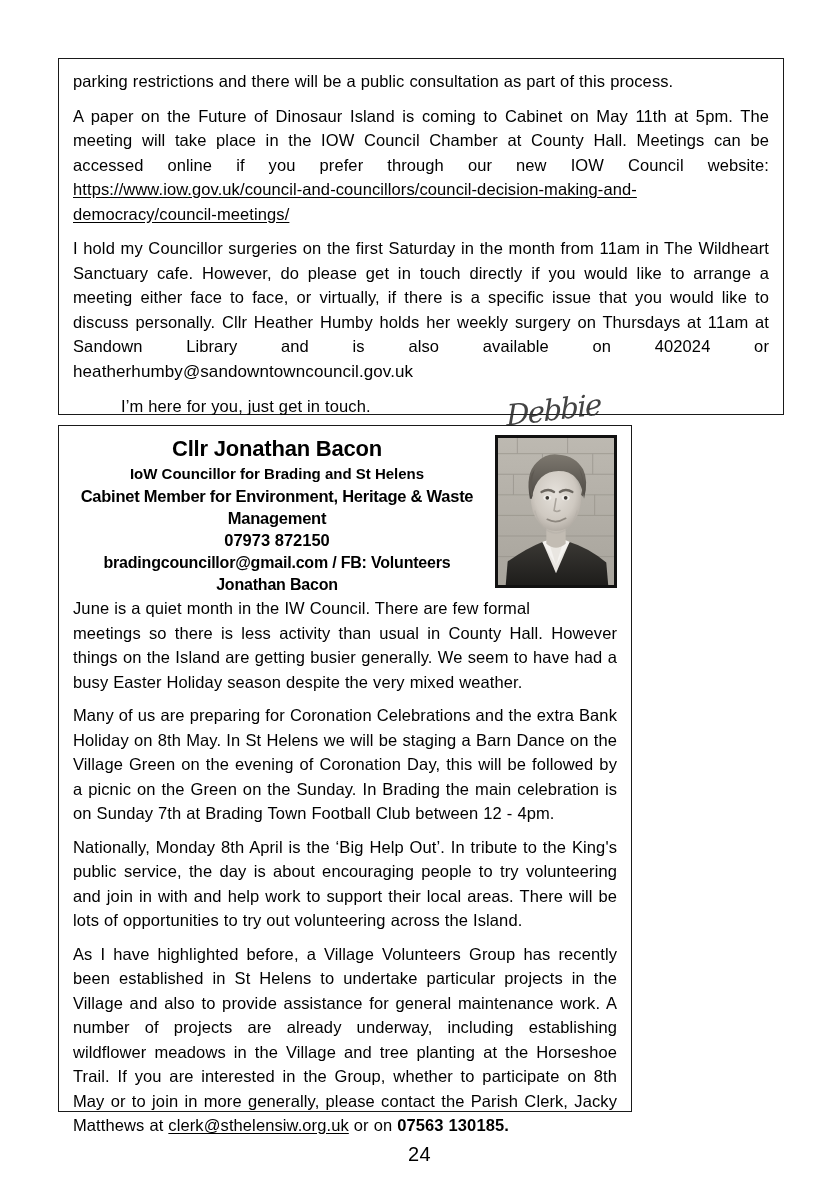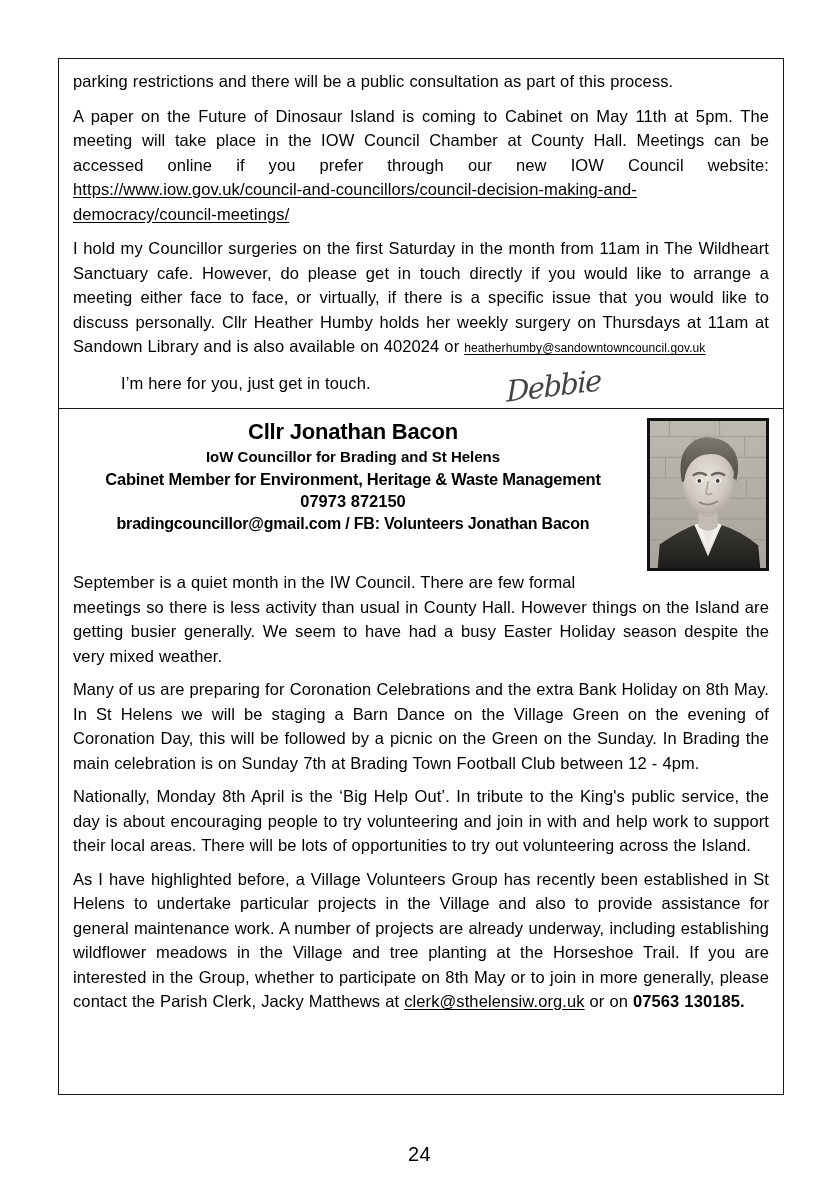--- a/index.html
+++ b/index.html
@@ -34,22 +34,22 @@
   #panel-humby {
     left: 58px;
     top: 58px;
     width: 726px;
     height: 357px;
     padding: 10px 14px 6px 14px;
   }
 
   #panel-bacon {
     left: 58px;
-    top: 408px;
-    width: 726px;
+    top: 425px;
+    width: 574px;
     height: 687px;
     padding: 9px 14px 24px 14px;
   }
 
   
   p.body {
     margin: 0 0 9px 0;
     font-size: 16.5px;
     line-height: 24.5px;
     text-align: justify;
@@ -60,22 +60,21 @@
   }
   p.body:last-child { margin-bottom: 0; }
 
   p.body.nojust { text-align: left; margin-left: 48px; }
 
   .u {
     text-decoration: underline;
     text-underline-offset: 2px;
   }
   .small-link {
-    font-size: 12px;
-    text-decoration: underline;
+    font-size: 17px;
     text-underline-offset: 2px;
   }
   .bold { font-weight: bold; }
 
   
   #panel-humby p.body { margin-bottom: 10px; }
   #p-url { margin-bottom: 9px; }
 
   
   .sig-row {
@@ -273,21 +272,21 @@
       <div class="headlines">
         <div class="hl-name">Cllr Jonathan Bacon</div>
         <div class="hl-role">IoW Councillor for Brading and St Helens</div>
         <div class="hl-cabinet">Cabinet Member for Environment, Heritage &amp; Waste Management</div>
         <div class="hl-phone">07973 872150</div>
         <div class="hl-emails2">bradingcouncillor@gmail.com  /  FB: Volunteers Jonathan Bacon</div>
       </div>
     </div>
 
     <p class="body intro-para" id="p-april">
-      <span class="firstline">September is a quiet month in the IW Council. There are few formal</span>
+      <span class="firstline">June is a quiet month in the IW Council. There are few formal</span>
       <span>meetings so there is less activity than usual in County Hall. However things on the Island are getting busier generally. We seem to have had a busy Easter Holiday season despite the very mixed weather.</span>
     </p>
 
     <p class="body">Many of us are preparing for Coronation Celebrations and the extra Bank Holiday on 8th May. In St Helens we will be staging a Barn Dance on the Village Green on the evening of Coronation Day, this will be followed by a picnic on the Green on the Sunday. In Brading the main celebration is on Sunday 7th at Brading Town Football Club between 12 - 4pm.</p>
 
     <p class="body">Nationally, Monday 8th April is the ‘Big Help Out’. In tribute to the King's public service, the day is about encouraging people to try volunteering and join in with and help work to support their local areas. There will be lots of opportunities to try out volunteering across the Island.</p>
 
     <p class="body">
       <span>As I have highlighted before, a Village Volunteers Group has recently been established in St Helens to undertake particular projects in the Village and also to provide assistance for general maintenance work. A number of projects are already underway, including establishing wildflower meadows in the Village and tree planting at the Horseshoe Trail. If you are interested in the Group, whether to participate on 8th May or to join in more generally,   please   contact   the   Parish   Clerk,   Jacky   Matthews   at</span>
       <span class="u">clerk@sthelensiw.org.uk</span><span> or on </span><span class="bold">07563 130185.</span>

